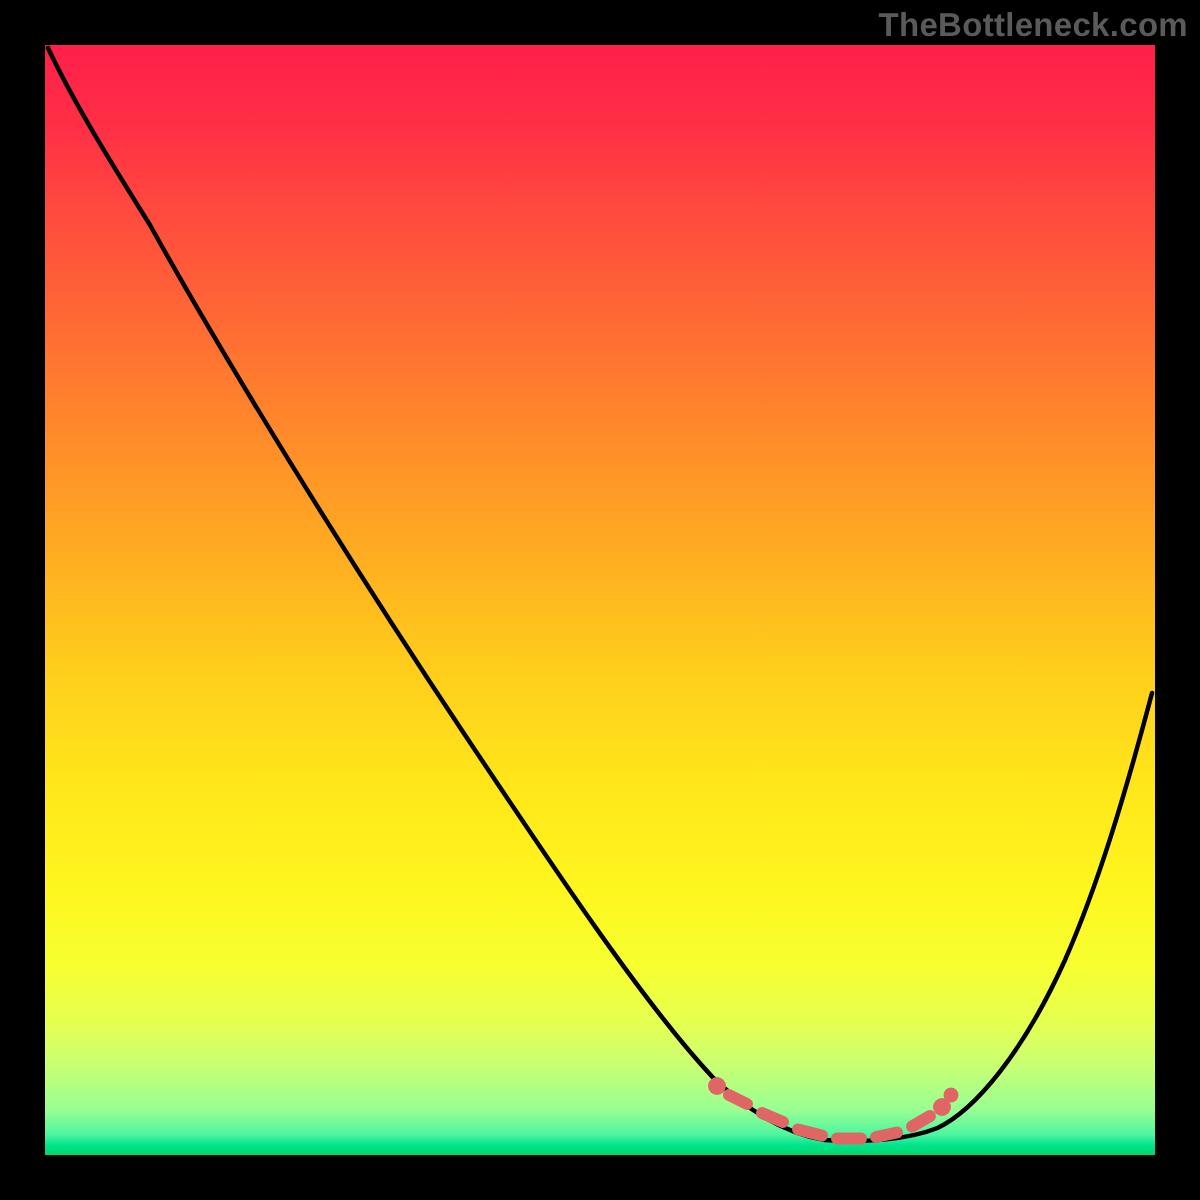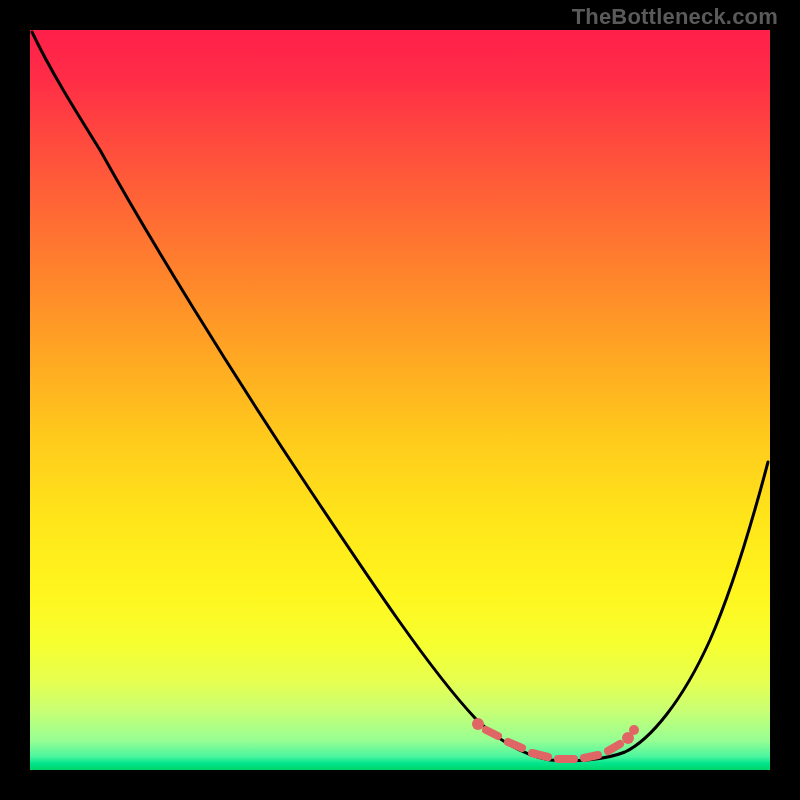--- a/index.html
+++ b/index.html
@@ -13,21 +13,21 @@
   }
   .container {
     position: relative;
     width: 800px;
     height: 800px;
     background: #000;
   }
   .watermark {
     position: absolute;
     top: 4px;
-    right: 22px;
+    right: 8px;
     color: #5a5a5a;
     font-size: 22px;
     font-weight: 600;
     z-index: 5;
     letter-spacing: 0.2px;
   }
   .plot-area {
     position: absolute;
     left: 30px;
     top: 30px;

